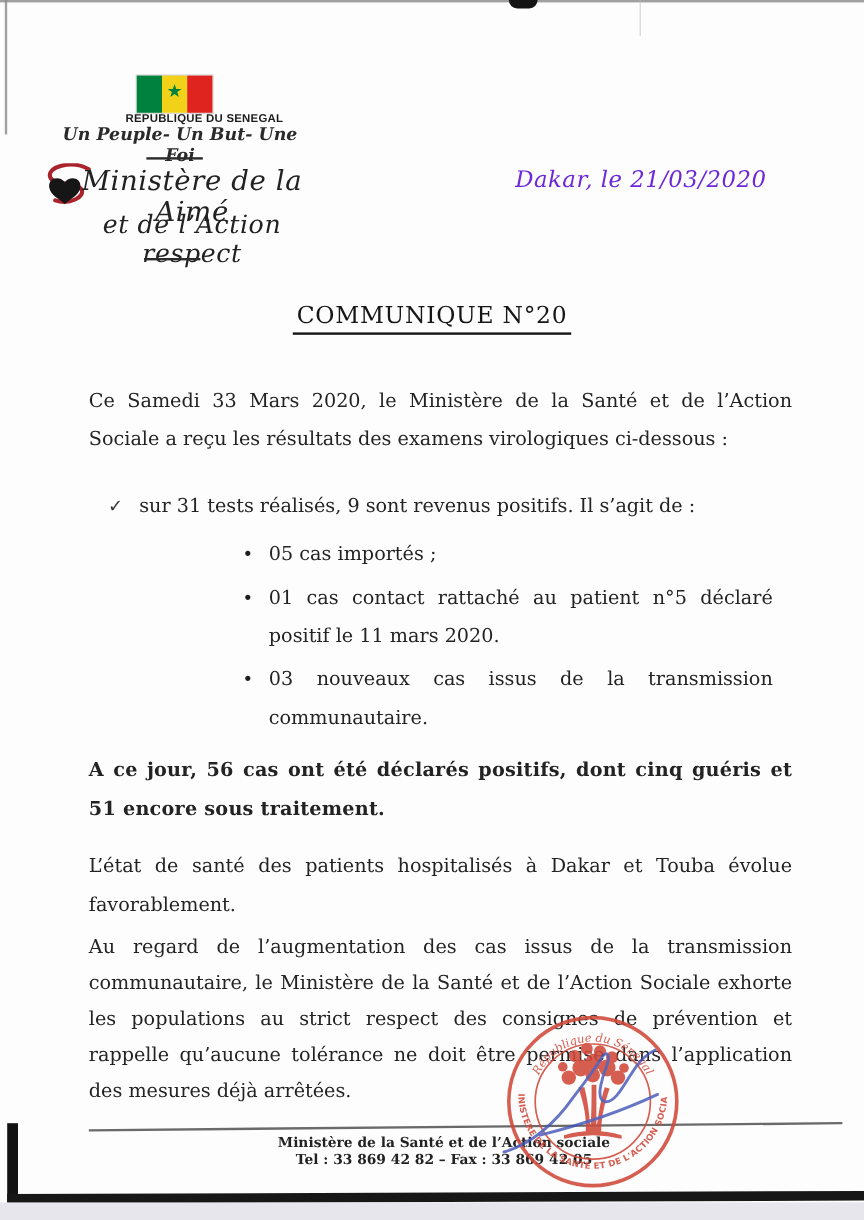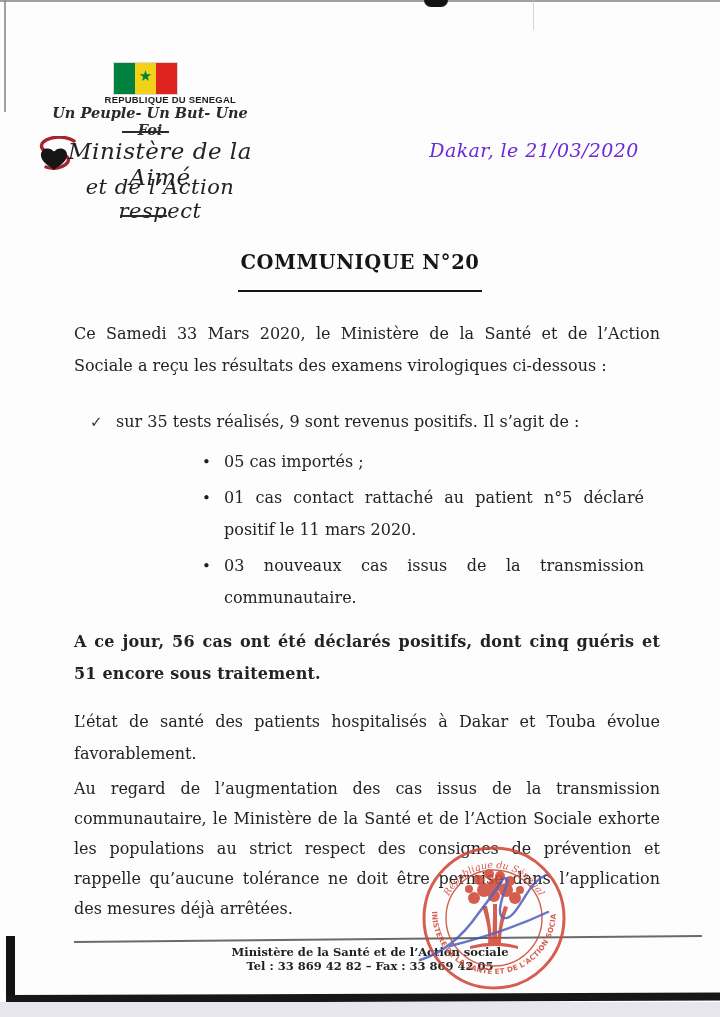--- a/index.html
+++ b/index.html
@@ -24,22 +24,22 @@
   .motto{position:absolute;left:38px;top:104px;width:224px;text-align:center;font-size:14.5px;font-weight:bold;color:#2a2a2a;}
   .rule-sm{position:absolute;height:2px;background:#2b2b2b;}
   .rule1{left:122px;top:131px;width:47px;}
   .rule2{left:120px;top:215px;width:47px;}
   .ministry1{position:absolute;left:50px;top:138px;width:220px;text-align:center;font-size:23px;color:#222;letter-spacing:.5px;}
   .ministry2{position:absolute;left:50px;top:175px;width:220px;text-align:center;font-size:21px;color:#222;letter-spacing:.5px;}
   .logo-svg{position:absolute;left:30px;top:136px;}
   .dateline{position:absolute;left:424px;top:139px;width:220px;text-align:center;font-size:19px;color:#6d28d9;letter-spacing:.4px;}
   
   .title-wrap{position:absolute;left:0;top:251px;width:720px;text-align:center;}
-  .title-text{display:inline-block;font-weight:bold;font-size:19.5px;letter-spacing:.6px;color:#161616;
-              border-bottom:2.5px solid #161616;padding:0 3px 16px 3px;}
+  .title-text{display:inline-block;font-weight:normal;font-size:19.5px;letter-spacing:.6px;color:#161616;
+              border-bottom:2.5px solid #161616;padding:0 3px 3px 3px;}
   
   .content{position:absolute;left:74px;top:318px;width:586px;font-size:16px;line-height:32px;color:#232323;}
   .content p{margin:0;text-align:justify;}
   .check-row{margin-top:24px;margin-left:16px;display:flex;}
   .check-glyph{width:26px;flex:0 0 26px;font-family:"DejaVu Sans",sans-serif;font-size:15px;color:#333;}
   .bullets{margin:8px 0 0 128px;width:442px;}
   .bullet-item{display:flex;margin-top:4px;}
   .bullet-dot{flex:0 0 22px;font-size:15px;color:#1d1d1d;}
   .bullet-text{flex:1;text-align:justify;}
   .summary{margin-top:12px !important;font-weight:bold;letter-spacing:.2px;}
@@ -88,21 +88,21 @@
 
   <div class="title-wrap">
     <span class="title-text">COMMUNIQUE N°20</span>
   </div>
 
   <div class="content">
     <p>Ce Samedi 33 Mars 2020, le Ministère de la Santé et de l’Action Sociale a reçu les résultats des examens virologiques ci-dessous :</p>
 
     <div class="check-row">
       <span class="check-glyph">✓</span>
-      <span>sur 35 tests réalisés, 9 sont revenus positifs. Il s’agit de :</span>
+      <span>sur 31 tests réalisés, 9 sont revenus positifs. Il s’agit de :</span>
     </div>
 
     <div class="bullets">
       <div class="bullet-item">
         <span class="bullet-dot">•</span>
         <span class="bullet-text">05 cas importés ;</span>
       </div>
       <div class="bullet-item">
         <span class="bullet-dot">•</span>
         <span class="bullet-text">01 cas contact rattaché au patient n°5 déclaré positif le 11 mars 2020.</span>

